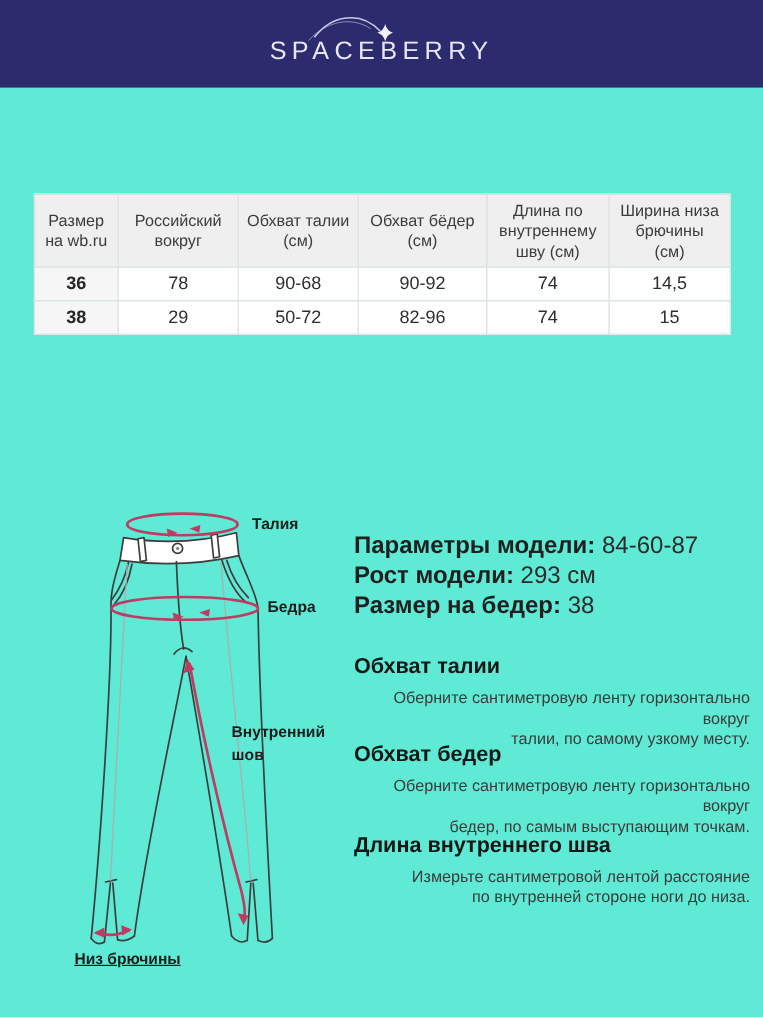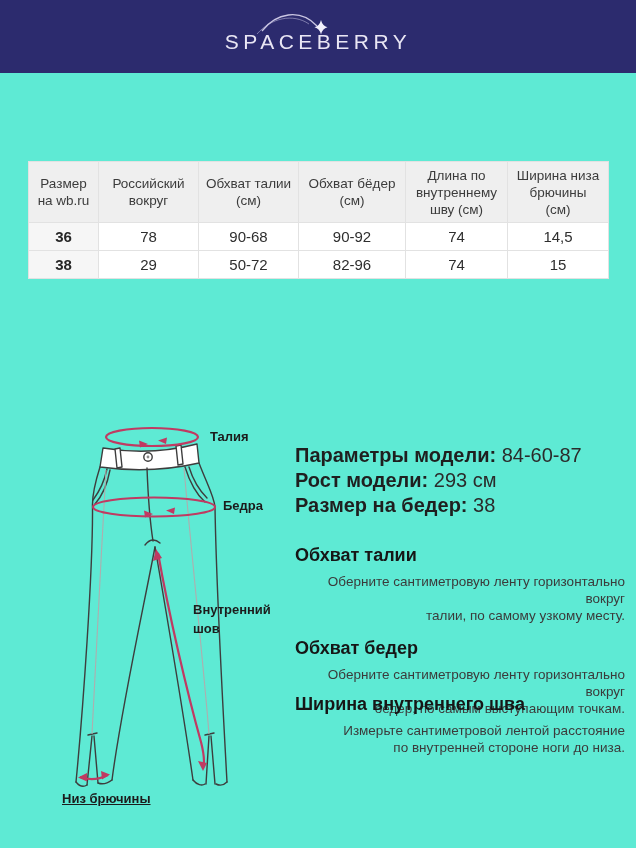--- a/index.html
+++ b/index.html
@@ -48,21 +48,21 @@
   .pants-figure{position:absolute;left:35px;top:410px;}
   
   .model-params{
     position:absolute;left:295px;top:443px;width:330px;
     font-size:20px;line-height:25px;color:#1f1f1f;
   }
   .param-label{font-weight:700;}
   .param-value{font-weight:400;color:#2b2b2b;}
   .measure-section{position:absolute;left:295px;width:330px;}
   .measure-section.s0{top:545px;}
-  .measure-section.s1{top:638px;}
+  .measure-section.s1{top:618px;}
   .measure-section.s2{top:694px;}
   .measure-title{font-size:18px;font-weight:700;color:#161616;line-height:20px;}
   .measure-body{
     margin-top:8px;font-size:13.5px;line-height:17px;color:#3b3b3b;
     white-space:pre-line;
     text-align:right;
   }
 </style>
 </head>
 <body>
@@ -196,18 +196,18 @@
     <div class="measure-title">Обхват талии</div>
     <div class="measure-body">Оберните сантиметровую ленту горизонтально вокруг
 талии, по самому узкому месту.</div>
   </div>
   <div class="measure-section s1">
     <div class="measure-title">Обхват бедер</div>
     <div class="measure-body">Оберните сантиметровую ленту горизонтально вокруг
 бедер, по самым выступающим точкам.</div>
   </div>
   <div class="measure-section s2">
-    <div class="measure-title">Ширина внутреннего шва</div>
+    <div class="measure-title">Длина внутреннего шва</div>
     <div class="measure-body">Измерьте сантиметровой лентой расстояние
 по внутренней стороне ноги до низа.</div>
   </div>
 
 </div>
 
 </body></html>

